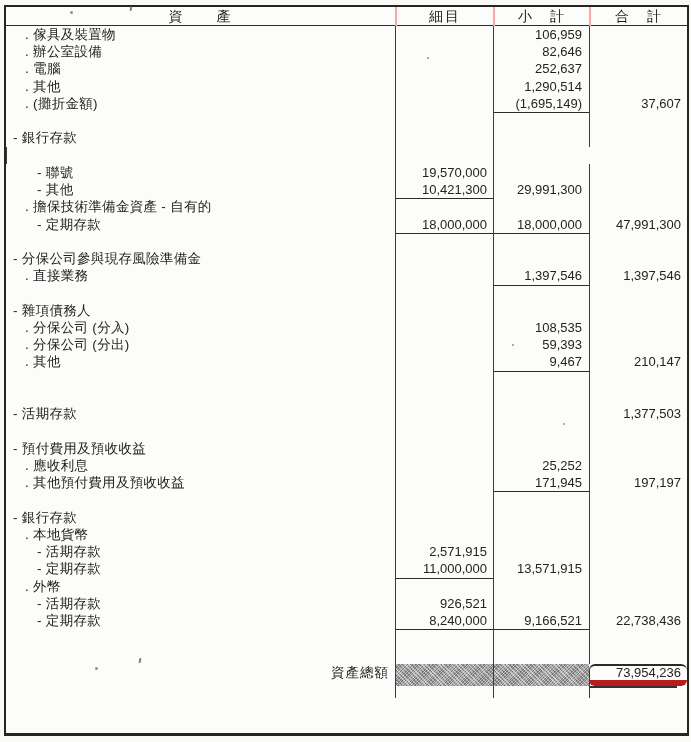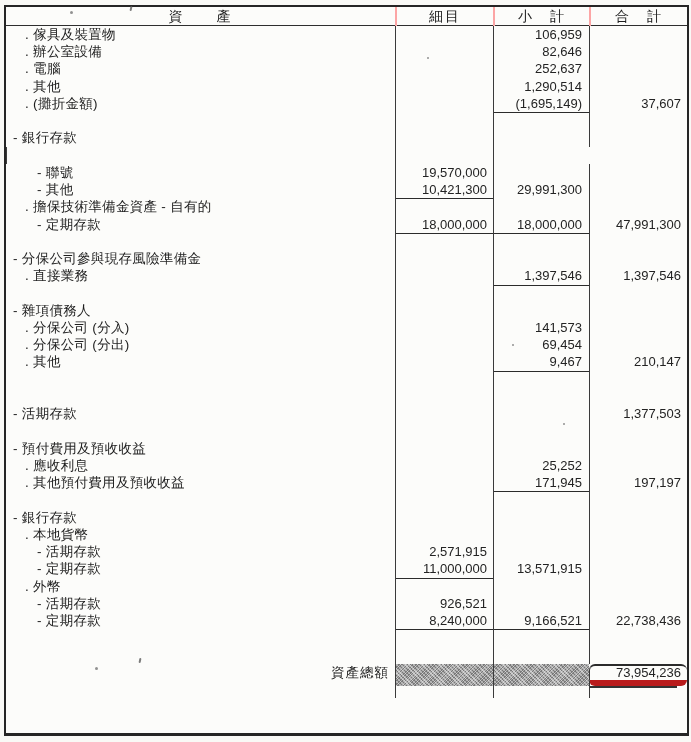--- a/index.html
+++ b/index.html
@@ -160,27 +160,27 @@
         </div>
         <div class="row">
           <div class="cell cl ind0">- 雜項債務人</div>
           <div class="cell cd"></div>
           <div class="cell cs"></div>
           <div class="cell ct"></div>
         </div>
         <div class="row">
           <div class="cell cl ind1">. 分保公司 (分入)</div>
           <div class="cell cd"></div>
-          <div class="cell cs">141,573</div>
+          <div class="cell cs">108,535</div>
           <div class="cell ct"></div>
         </div>
         <div class="row">
           <div class="cell cl ind1">. 分保公司 (分出)</div>
           <div class="cell cd"></div>
-          <div class="cell cs">69,454</div>
+          <div class="cell cs">59,393</div>
           <div class="cell ct"></div>
         </div>
         <div class="row">
           <div class="cell cl ind1">. 其他</div>
           <div class="cell cd"></div>
           <div class="cell cs ul">9,467</div>
           <div class="cell ct">210,147</div>
         </div>
         <div class="row">
           <div class="cell cl"></div>

